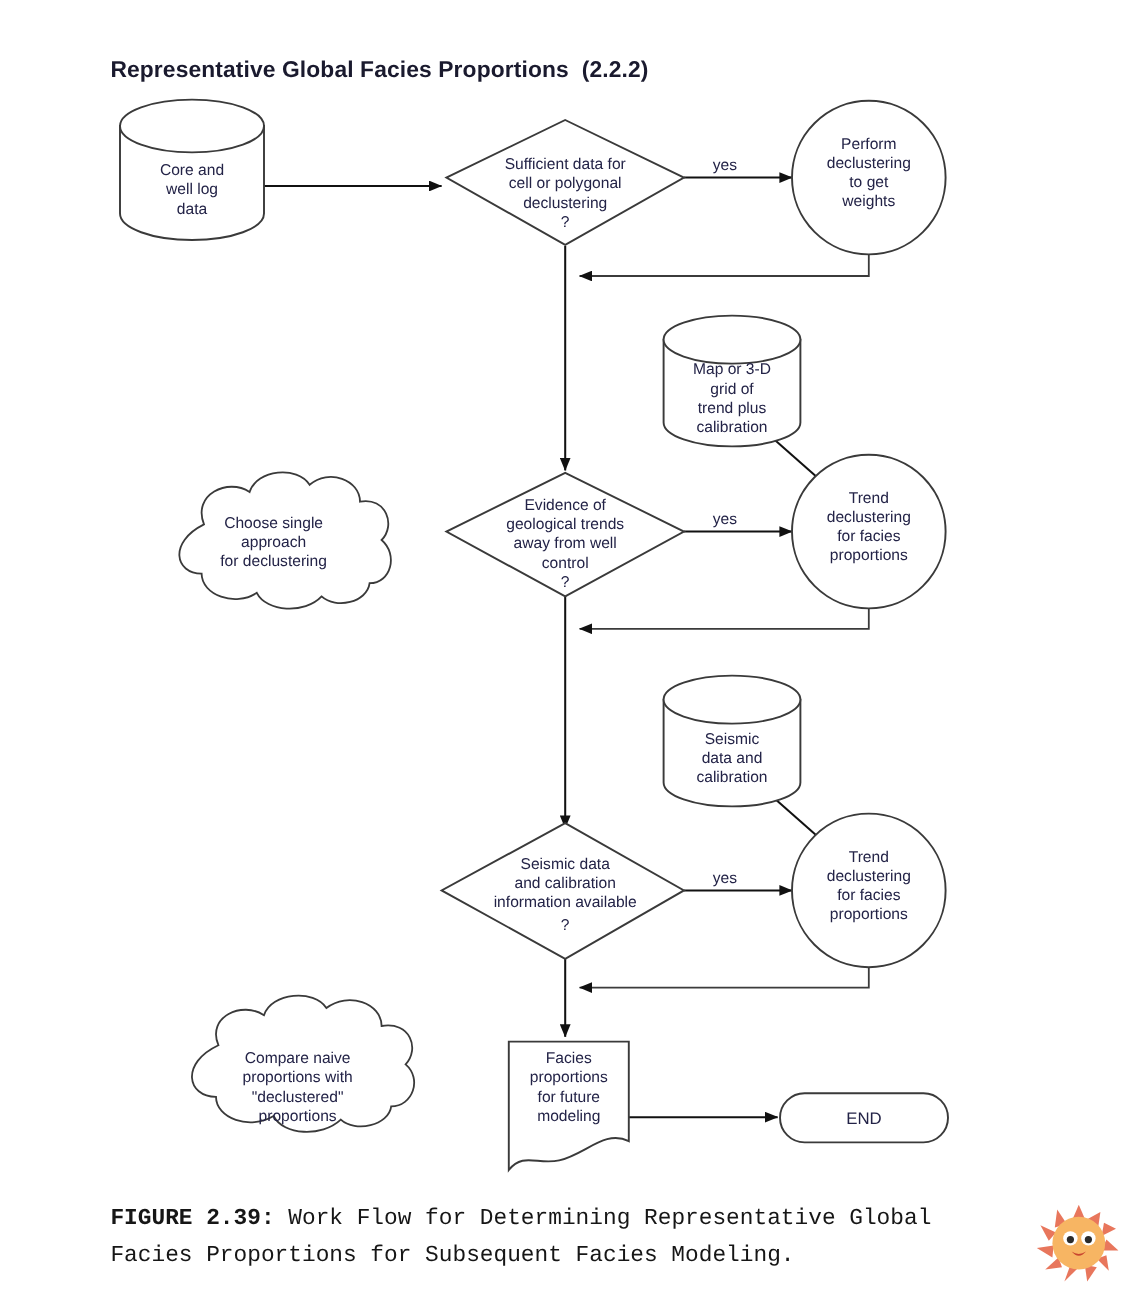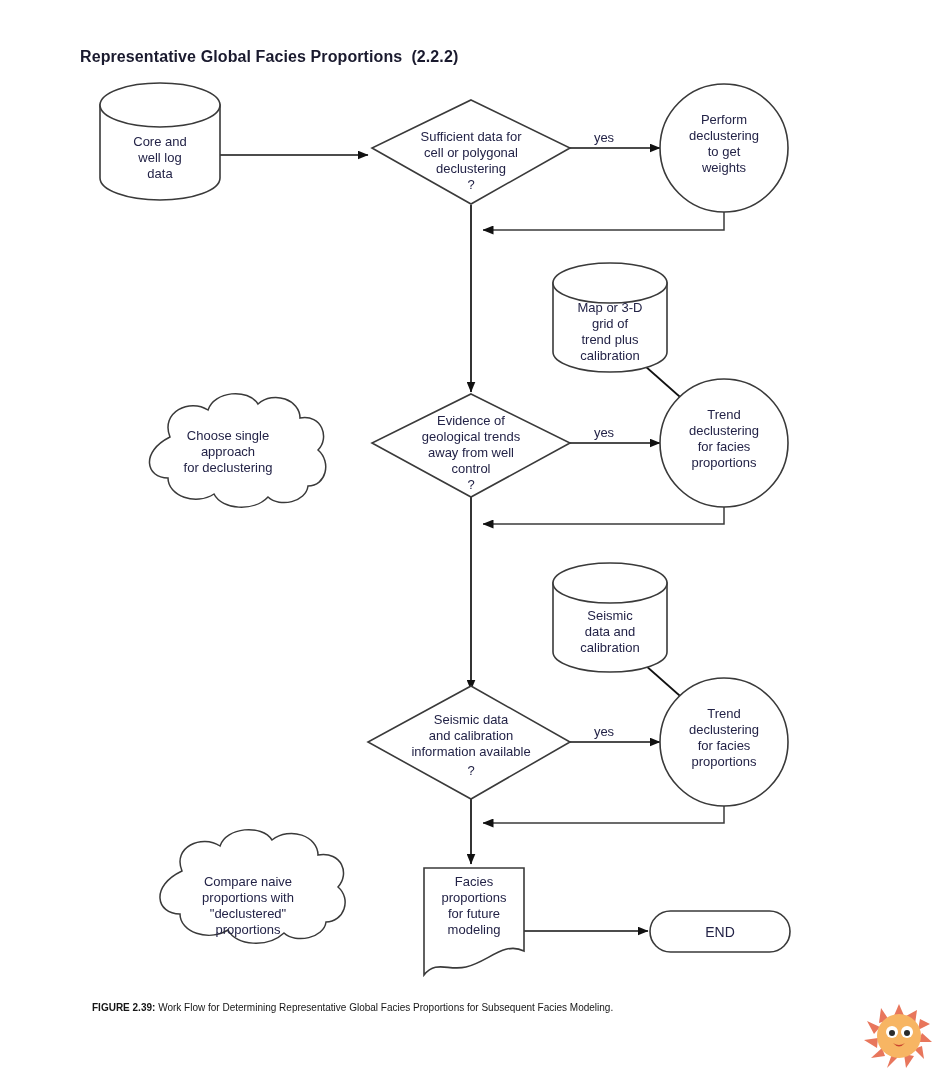--- a/index.html
+++ b/index.html
@@ -9,23 +9,23 @@
   }
   body {
     width: 943px;
     height: 1077px;
     position: relative;
     font-family: "Liberation Sans", sans-serif;
     overflow: hidden;
   }
   #page-title {
     position: absolute;
-    left: 80px;
+    left: 92px;
     top: 48px;
-    font-size: 16px;
+    font-size: 19px;
     font-weight: bold;
     color: #1a1a2e;
     letter-spacing: 0.1px;
     white-space: pre;
   }
   #flow-svg {
     position: absolute;
     left: 0;
     top: 0;
   }
@@ -65,22 +65,22 @@
     font-family: "Liberation Sans", sans-serif;
     font-size: 14px;
     fill: #232347;
     text-anchor: middle;
   }
   #caption {
     position: absolute;
     left: 92px;
     top: 1000px;
     width: 715px;
-    font-family: Liberation Sans, sans-serif;
-    font-size: 10px;
+    font-family: Liberation Mono, monospace;
+    font-size: 19px;
     line-height: 1.62;
     color: #161616;
   }
   #caption .figlabel {
     font-weight: bold;
   }
   #sun-badge {
     position: absolute;
     left: 862px;
     top: 1002px;

